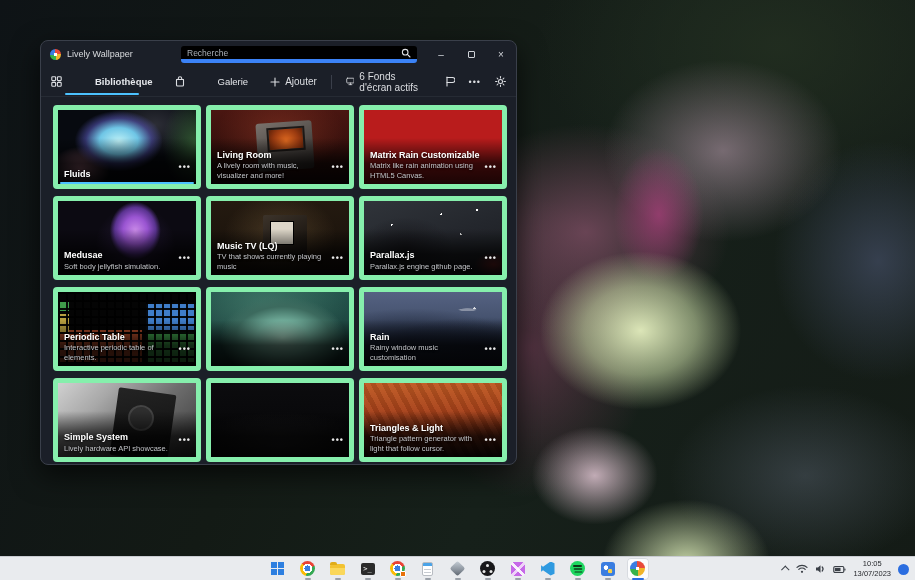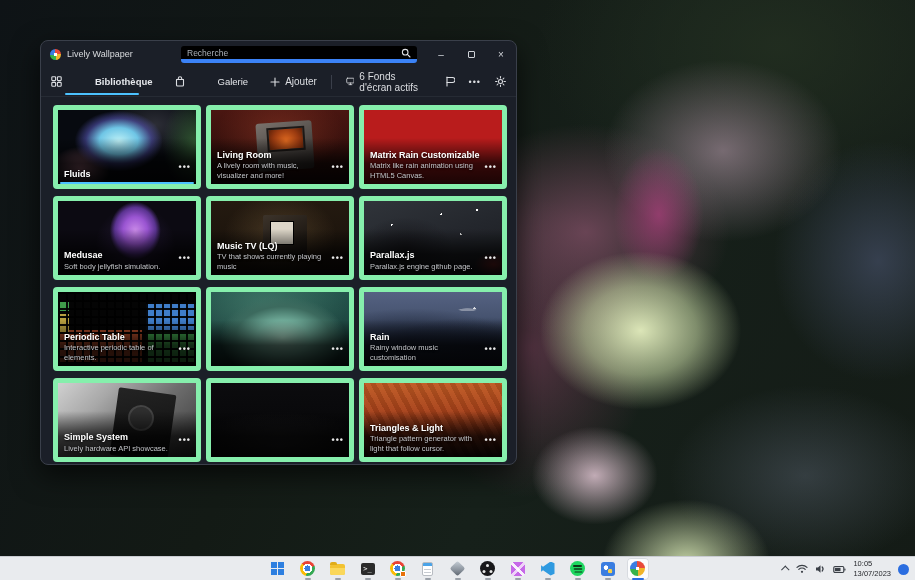--- a/index.html
+++ b/index.html
@@ -195,21 +195,21 @@
     radial-gradient(circle at 35% 40%, #fff 0 2px, transparent 2.5px),
     radial-gradient(circle at 65% 65%, #f8d048 0 2px, transparent 2.5px), #3a7de0; }
   .ic-lively { width:15px; height:15px; border-radius:50%;
     background:radial-gradient(circle, #fff 0 1.8px, transparent 1.8px),
       conic-gradient(#e84a3a 0 90deg, #f0b429 90deg 180deg, #36b24a 180deg 270deg, #3a7de0 270deg 360deg); }
 
   .tb-tray { position:absolute; right:6px; top:0; height:24px; display:flex; align-items:center; gap:7px; color:#3a3f46; }
   .tray-ic { display:flex; align-items:center; }
   .chev { width:6px; height:6px; border-left:1.5px solid #3a3f46; border-top:1.5px solid #3a3f46;
     transform:rotate(45deg) translateY(1px); }
-  .clock { text-align:left; font-size:7.5px; line-height:1.3; color:#26282c; }
+  .clock { text-align:center; font-size:7.5px; line-height:1.3; color:#26282c; }
   .notif-badge { width:11px; height:11px; border-radius:50%; background:#2a6de0; }
 
   svg .st { stroke:#dcdee2; stroke-width:1.1; fill:none; stroke-linecap:round; stroke-linejoin:round; }
   svg .st-dark { stroke:#3a3f46; stroke-width:1.2; fill:none; stroke-linecap:round; }
 </style>
 </head>
 <body>
 
 <div class="desktop">
   <div class="wallpaper"></div>

